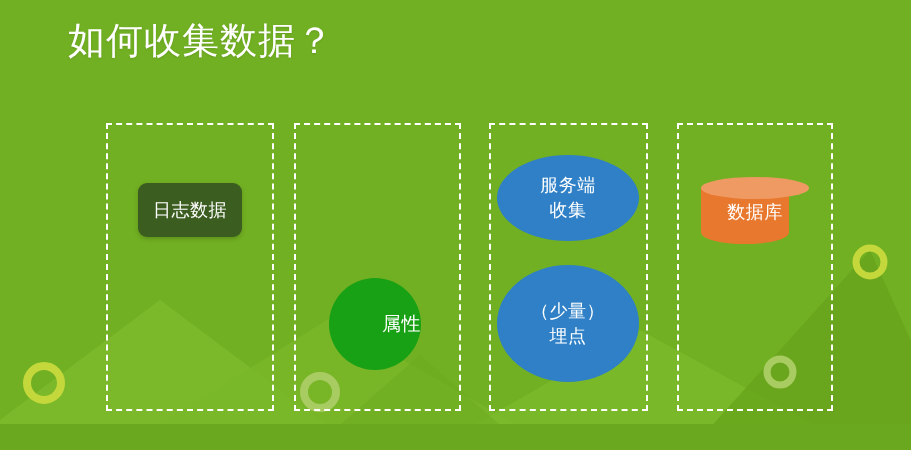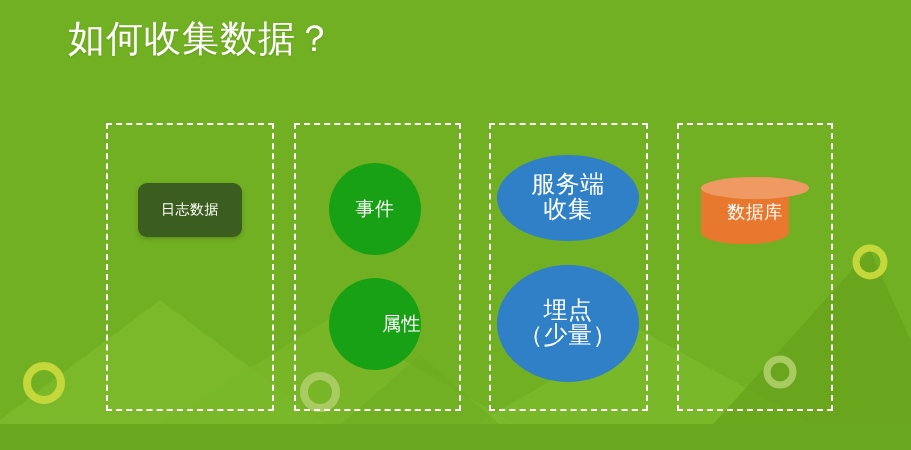--- a/index.html
+++ b/index.html
@@ -6,21 +6,21 @@
     margin: 0;
     padding: 0;
     background: #ffffff;
   }
   #slide {
     position: relative;
     width: 911px;
     height: 450px;
     overflow: hidden;
     background: #72b023;
-    font-family: Liberation Mono, monospace;
+    font-family: Liberation Sans, sans-serif;
   }
   #bg-layer {
     position: absolute;
     inset: 0;
     width: 911px;
     height: 450px;
   }
 
   
   .title {
@@ -52,21 +52,21 @@
   .rect-card {
     position: absolute;
     width: 104px;
     height: 54px;
     background: #3b5d20;
     border-radius: 9px;
     display: flex;
     align-items: center;
     justify-content: center;
     color: #ffffff;
-    font-size: 14px;
+    font-size: 18px;
     letter-spacing: 0.5px;
     box-shadow: 0 2px 4px rgba(30,55,5,0.25);
   }
   .rc1 { left: 138px; top: 183px; }
   .rc2 { left: 138px; top: 298px; }
 
   
   .circle-card {
     position: absolute;
     width: 92px;
@@ -86,21 +86,21 @@
   
   .ellipse-card {
     position: absolute;
     border-radius: 50%;
     background: #2f80c6;
     display: flex;
     align-items: center;
     justify-content: center;
     text-align: center;
     color: #ffffff;
-    font-size: 24px;
+    font-size: 18px;
     line-height: 25px;
     letter-spacing: 0.5px;
   }
   .ec1 { left: 497px; top: 155px; width: 142px; height: 86px; }
   .ec2 { left: 497px; top: 265px; width: 142px; height: 117px; }
 
   
   .cyl-card {
     position: absolute;
     width: 88px;
@@ -161,38 +161,35 @@
   </svg>
 
   <div class="title">如何收集数据？</div>
 
   <div class="group-box gb1"></div>
   <div class="rect-card rc1">
     <span>日志数据</span>
   </div>
 
   <div class="group-box gb2"></div>
-  <div class="circle-card cc1">
-    <span>事件</span>
-  </div>
   <div class="circle-card cc2">
     <span>属性</span>
   </div>
 
   <div class="group-box gb3"></div>
   <div class="ellipse-card ec1">
     <div>
       <div>服务端</div>
       <div>收集</div>
     </div>
   </div>
   <div class="ellipse-card ec2">
     <div>
+      <div>（少量）</div>
       <div>埋点</div>
-      <div>（少量）</div>
     </div>
   </div>
 
   <div class="group-box gb4"></div>
   <div class="cyl-card yc1">
     <div class="cyl-top"></div>
     <div class="cyl-label">数据库</div>
   </div>
 
 </div>

